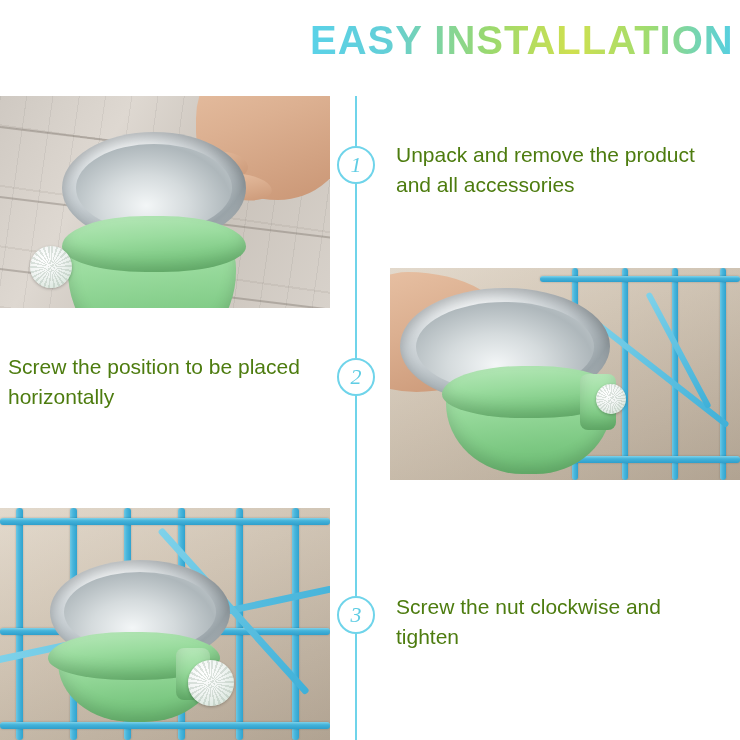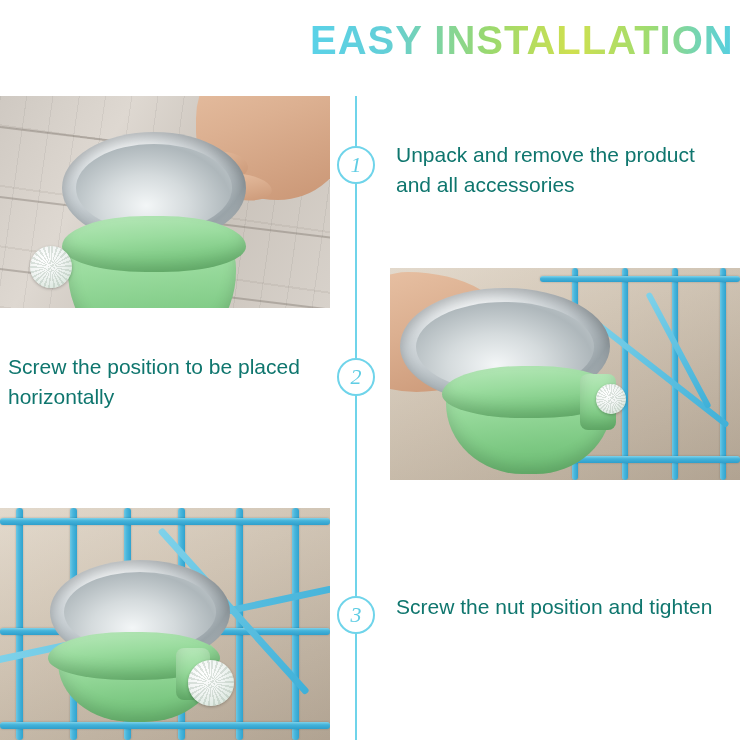--- a/index.html
+++ b/index.html
@@ -67,21 +67,21 @@
     box-sizing: border-box;
   }
   #badge1 { left: 337px; top: 146px; }
   #badge2 { left: 337px; top: 358px; }
   #badge3 { left: 337px; top: 596px; }
 
   
   .step-text {
     position: absolute;
     font-size: 21px;
-    color: #0f766e;
+    color: #4d7c0f;
     line-height: 1.45;
   }
   #text1 { left: 396px; top: 140px; width: 330px; }
   #text2 { left: 8px;  top: 352px; width: 330px; }
   #text3 { left: 396px; top: 592px; width: 330px; }
 
   
   .photo {
     position: absolute;
     overflow: hidden;
@@ -264,15 +264,15 @@
       <div class="knob-ridges"></div>
     </div>
   </div>
 
   <div class="step-badge" id="badge1">1</div>
   <div class="step-badge" id="badge2">2</div>
   <div class="step-badge" id="badge3">3</div>
 
   <div class="step-text" id="text1">Unpack and remove the product and all accessories</div>
   <div class="step-text" id="text2">Screw the position to be placed horizontally</div>
-  <div class="step-text" id="text3">Screw the nut position and tighten</div>
+  <div class="step-text" id="text3">Screw the nut clockwise and tighten</div>
 
 </div>
 
 </body></html>

